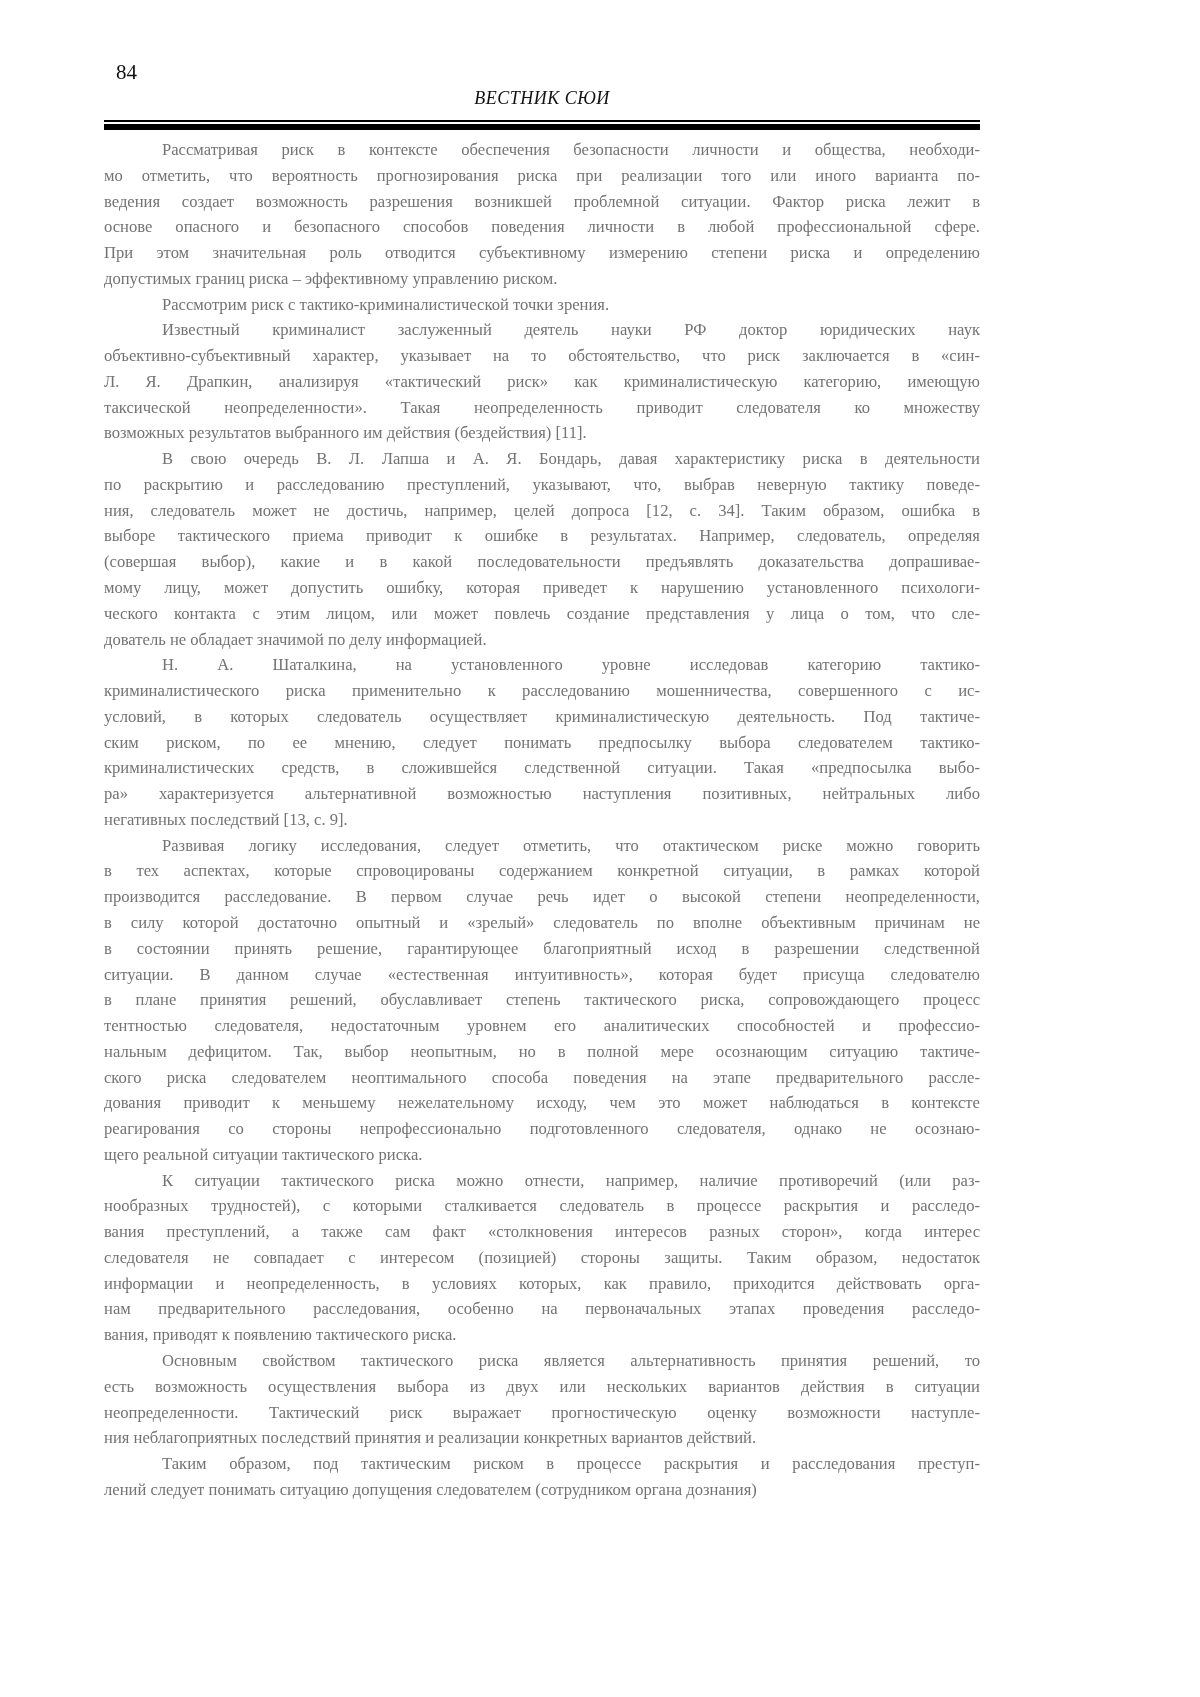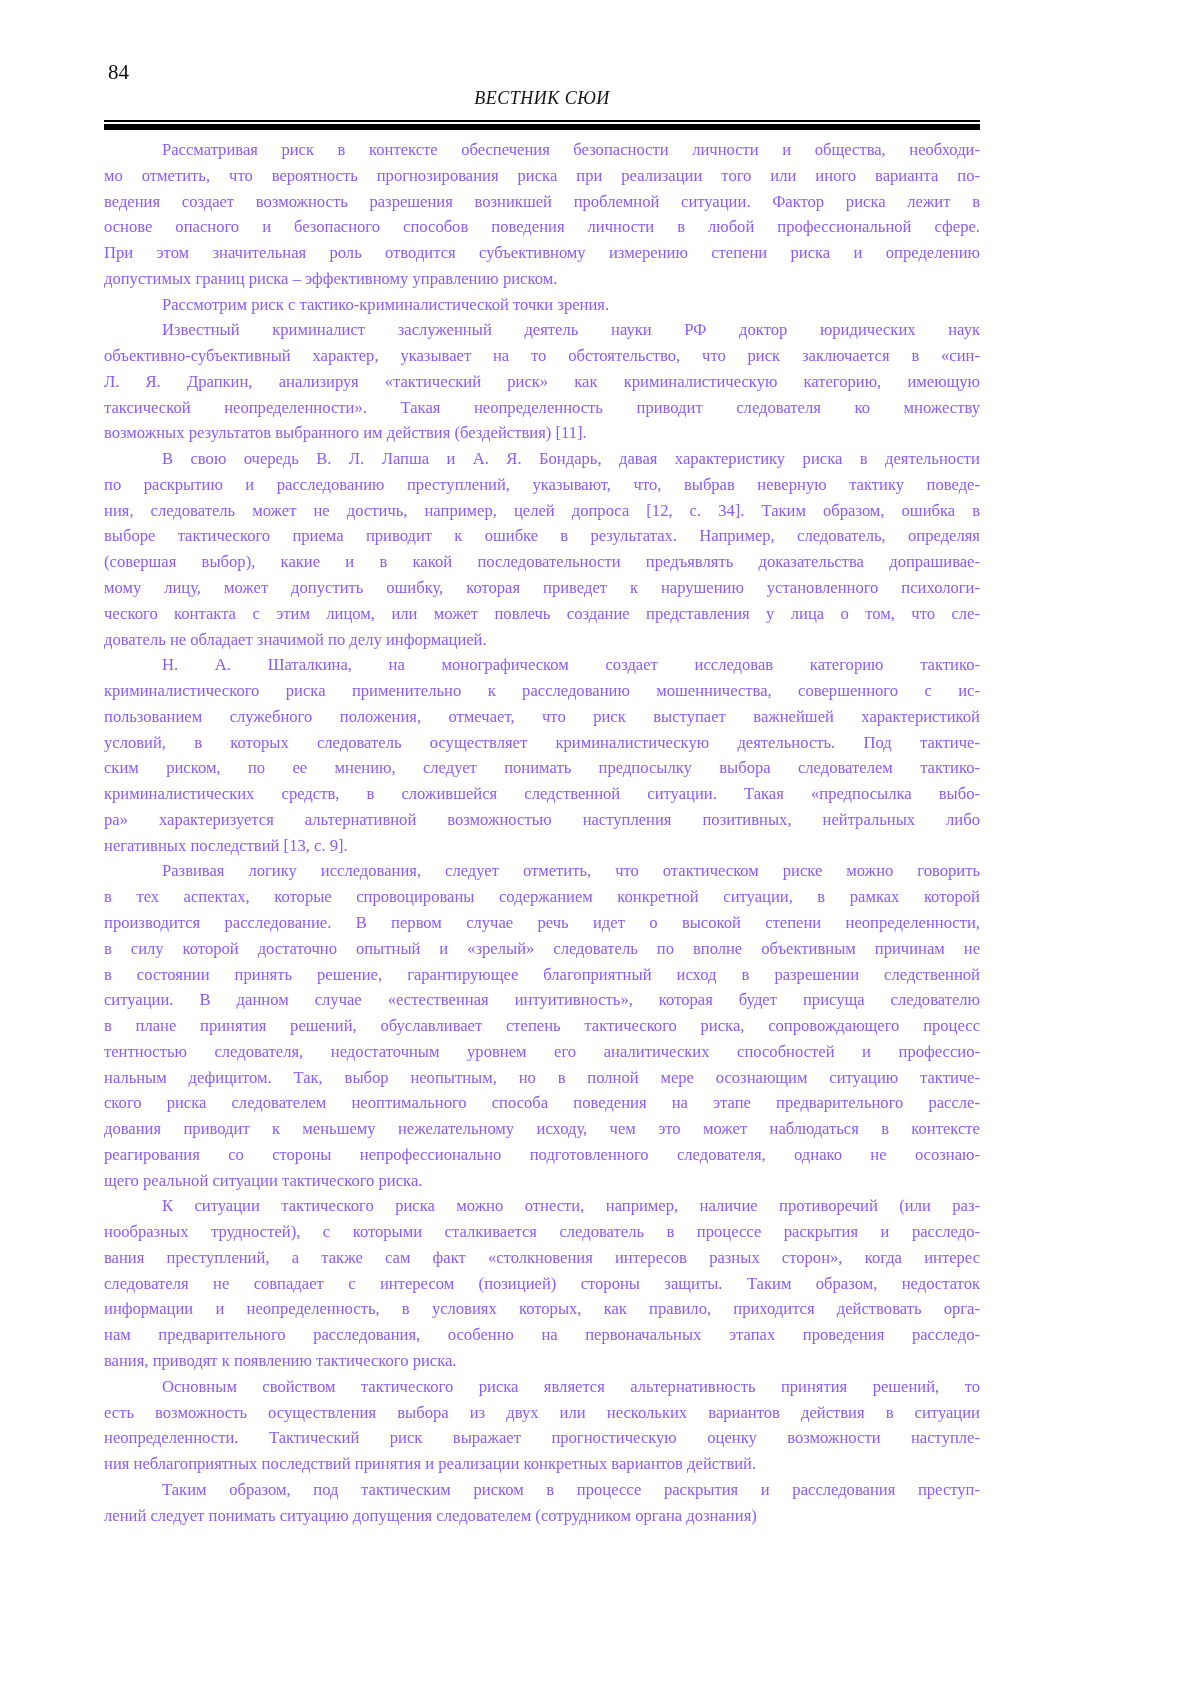--- a/index.html
+++ b/index.html
@@ -17,21 +17,21 @@
     overflow: hidden;
   }
   .content {
     position: absolute;
     left: 104px;
     top: 0;
     width: 876px;
   }
   .page-number {
     position: absolute;
-    left: 4px;
+    left: 12px;
     top: 60px;
     font-size: 21px;
     color: #111111;
   }
   .header-title {
     position: absolute;
     left: 0;
     top: 88px;
     width: 100%;
     text-align: center;
@@ -59,21 +59,21 @@
     height: 6px;
     background: #000000;
   }
   .body-text {
     position: absolute;
     left: 0;
     top: 137px;
     width: 100%;
     font-size: 16.6px;
     line-height: 25.77px;
-    color: #8b5cf6;
+    color: #737373;
   }
   .paragraph {
     margin: 0;
     padding: 0;
   }
   .line {
     text-align: justify;
     text-align-last: justify;
     white-space: normal;
   }
@@ -119,23 +119,22 @@
           <div class="line first">В свою очередь В. Л. Лапша и А. Я. Бондарь, давая характеристику риска в деятельности</div>
           <div class="line">по раскрытию и расследованию преступлений, указывают, что, выбрав неверную тактику поведе-</div>
           <div class="line">ния, следователь может не достичь, например, целей допроса [12, с. 34]. Таким образом, ошибка в</div>
           <div class="line">выборе тактического приема приводит к ошибке в результатах. Например, следователь, определяя</div>
           <div class="line">(совершая выбор), какие и в какой последовательности предъявлять доказательства допрашивае-</div>
           <div class="line">мому лицу, может допустить ошибку, которая приведет к нарушению установленного психологи-</div>
           <div class="line">ческого контакта с этим лицом, или может повлечь создание представления у лица о том, что сле-</div>
           <div class="line last">дователь не обладает значимой по делу информацией.</div>
         </div>
         <div class="paragraph">
-          <div class="line first">Н. А. Шаталкина, на монографическом создает исследовав категорию тактико-</div>
+          <div class="line first">Н. А. Шаталкина, на установленного уровне исследовав категорию тактико-</div>
           <div class="line">криминалистического риска применительно к расследованию мошенничества, совершенного с ис-</div>
-          <div class="line">пользованием служебного положения, отмечает, что риск выступает важнейшей характеристикой</div>
           <div class="line">условий, в которых следователь осуществляет криминалистическую деятельность. Под тактиче-</div>
           <div class="line">ским риском, по ее мнению, следует понимать предпосылку выбора следователем тактико-</div>
           <div class="line">криминалистических средств, в сложившейся следственной ситуации. Такая «предпосылка выбо-</div>
           <div class="line">ра» характеризуется альтернативной возможностью наступления позитивных, нейтральных либо</div>
           <div class="line last">негативных последствий [13, с. 9].</div>
         </div>
         <div class="paragraph">
           <div class="line first">Развивая логику исследования, следует отметить, что отактическом риске можно говорить</div>
           <div class="line">в тех аспектах, которые спровоцированы содержанием конкретной ситуации, в рамках которой</div>
           <div class="line">производится расследование. В первом случае речь идет о высокой степени неопределенности,</div>

